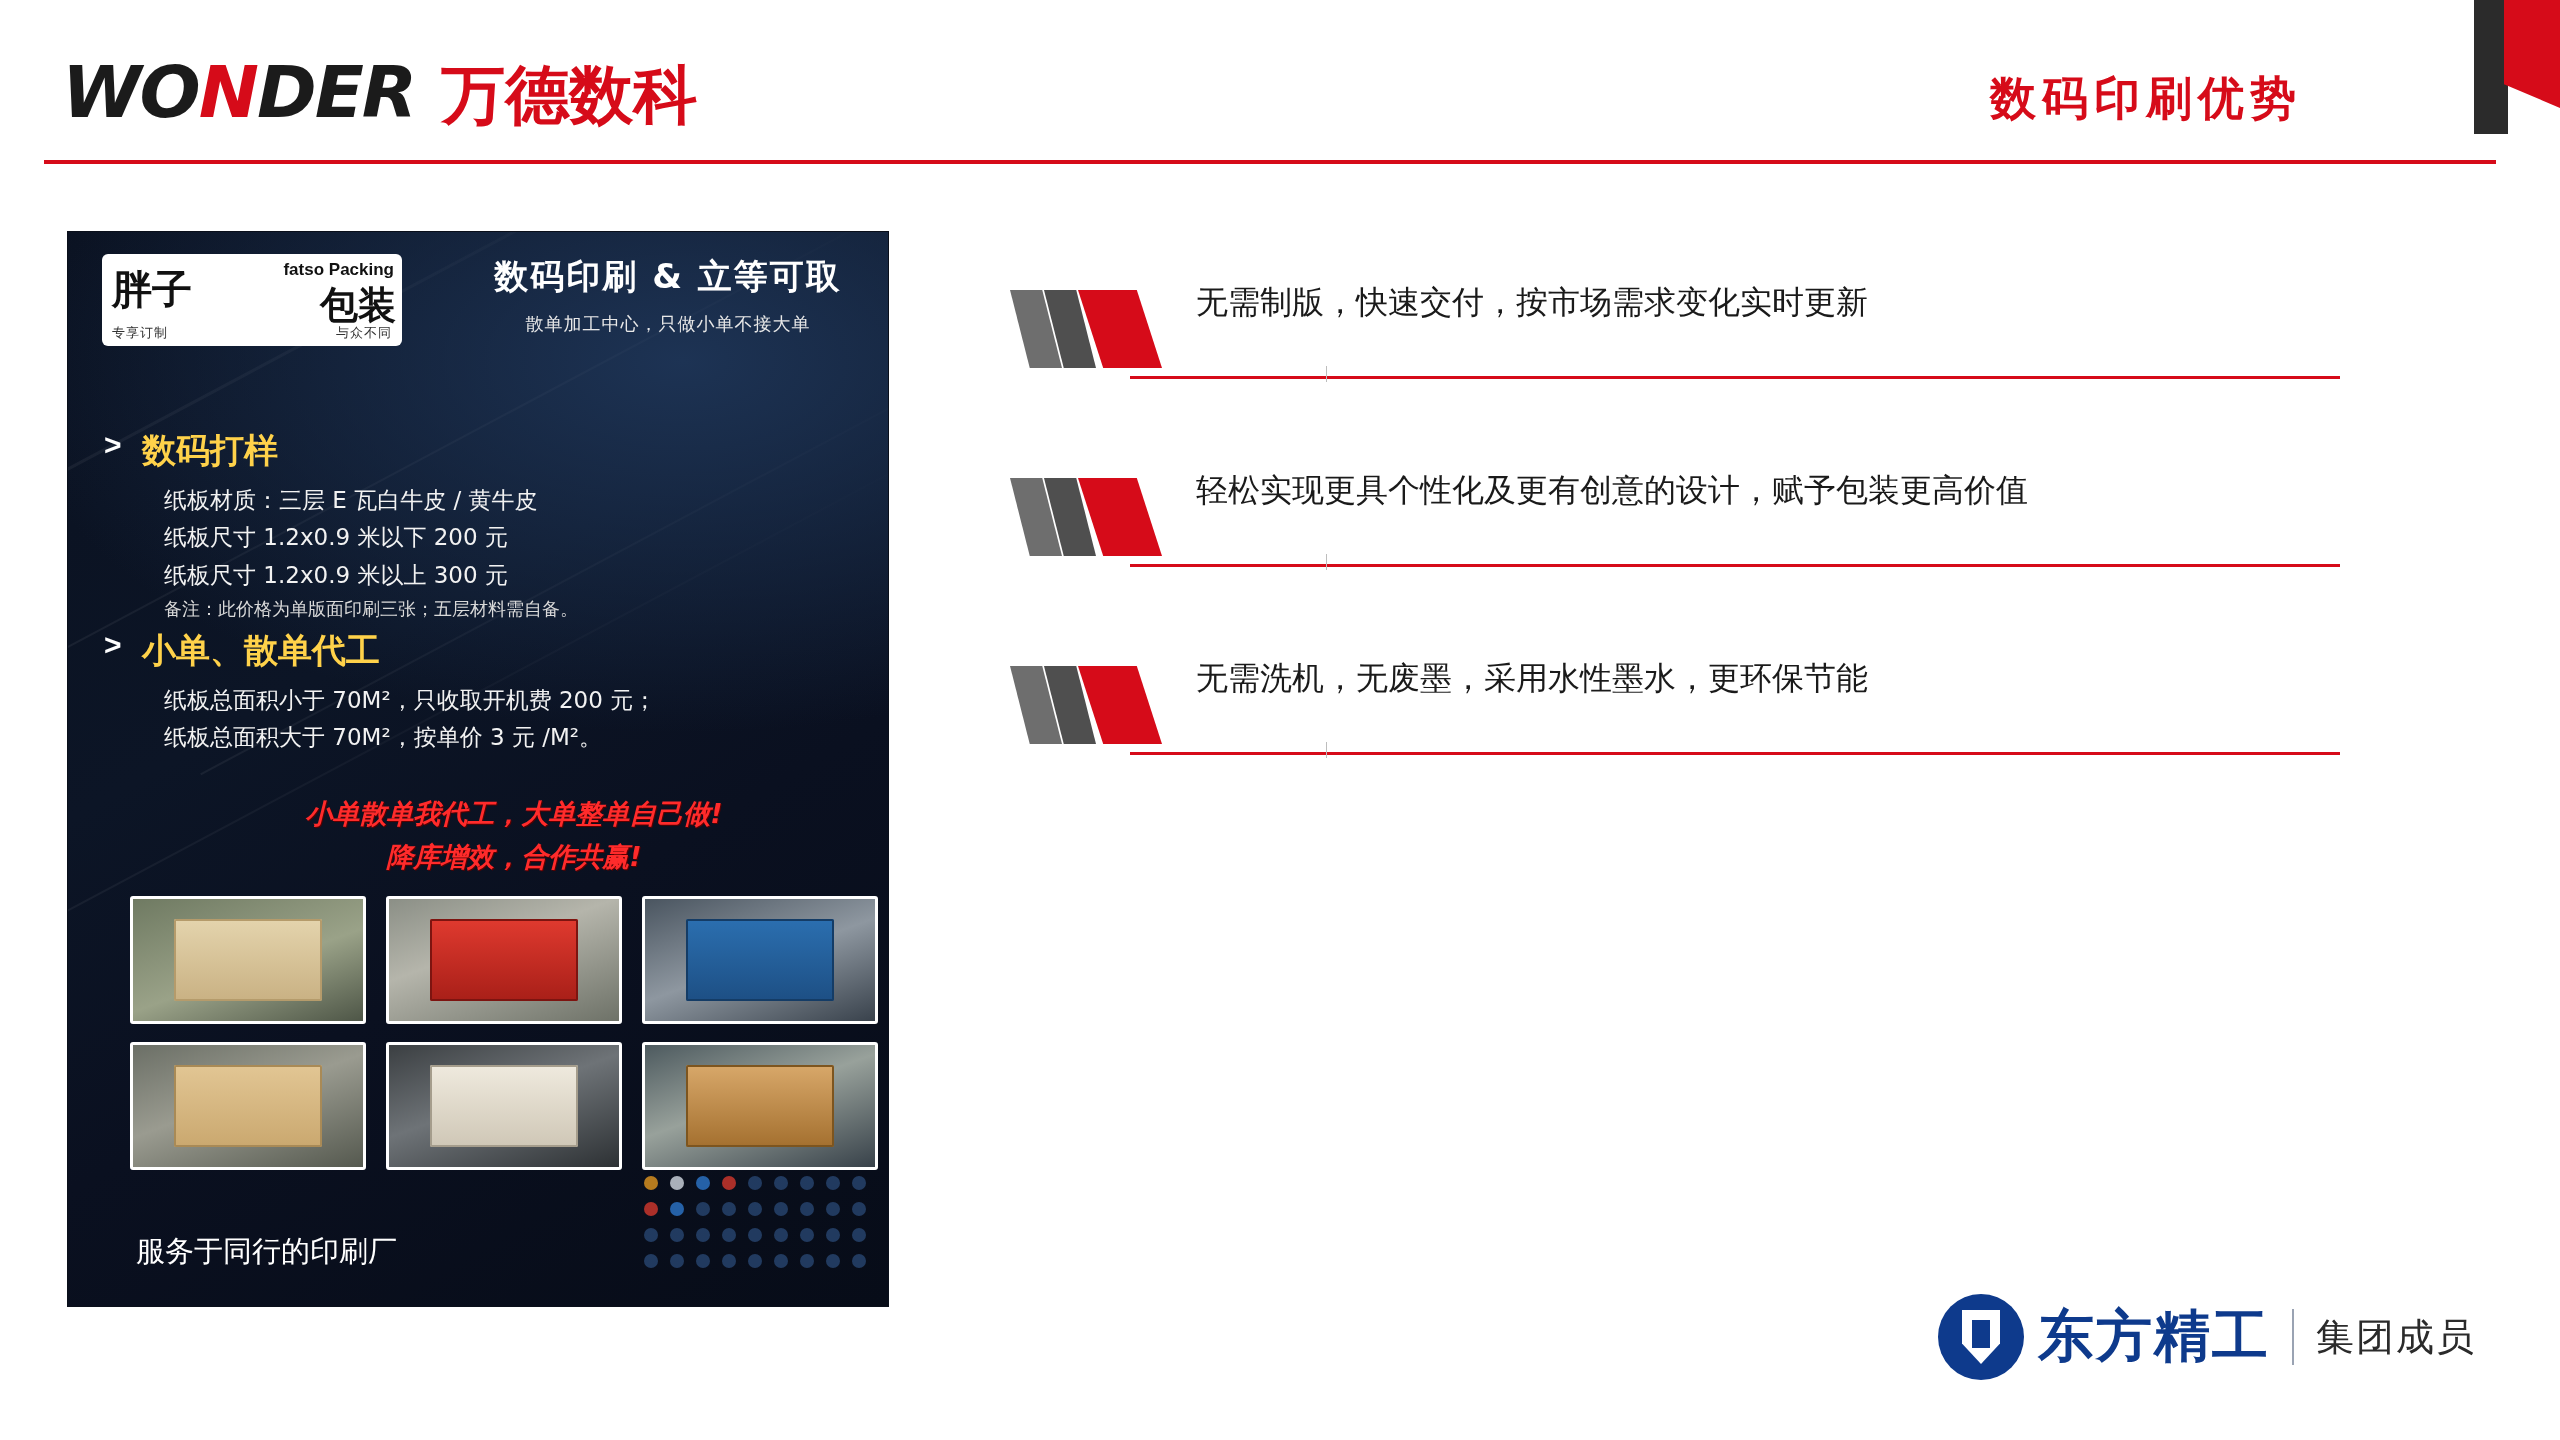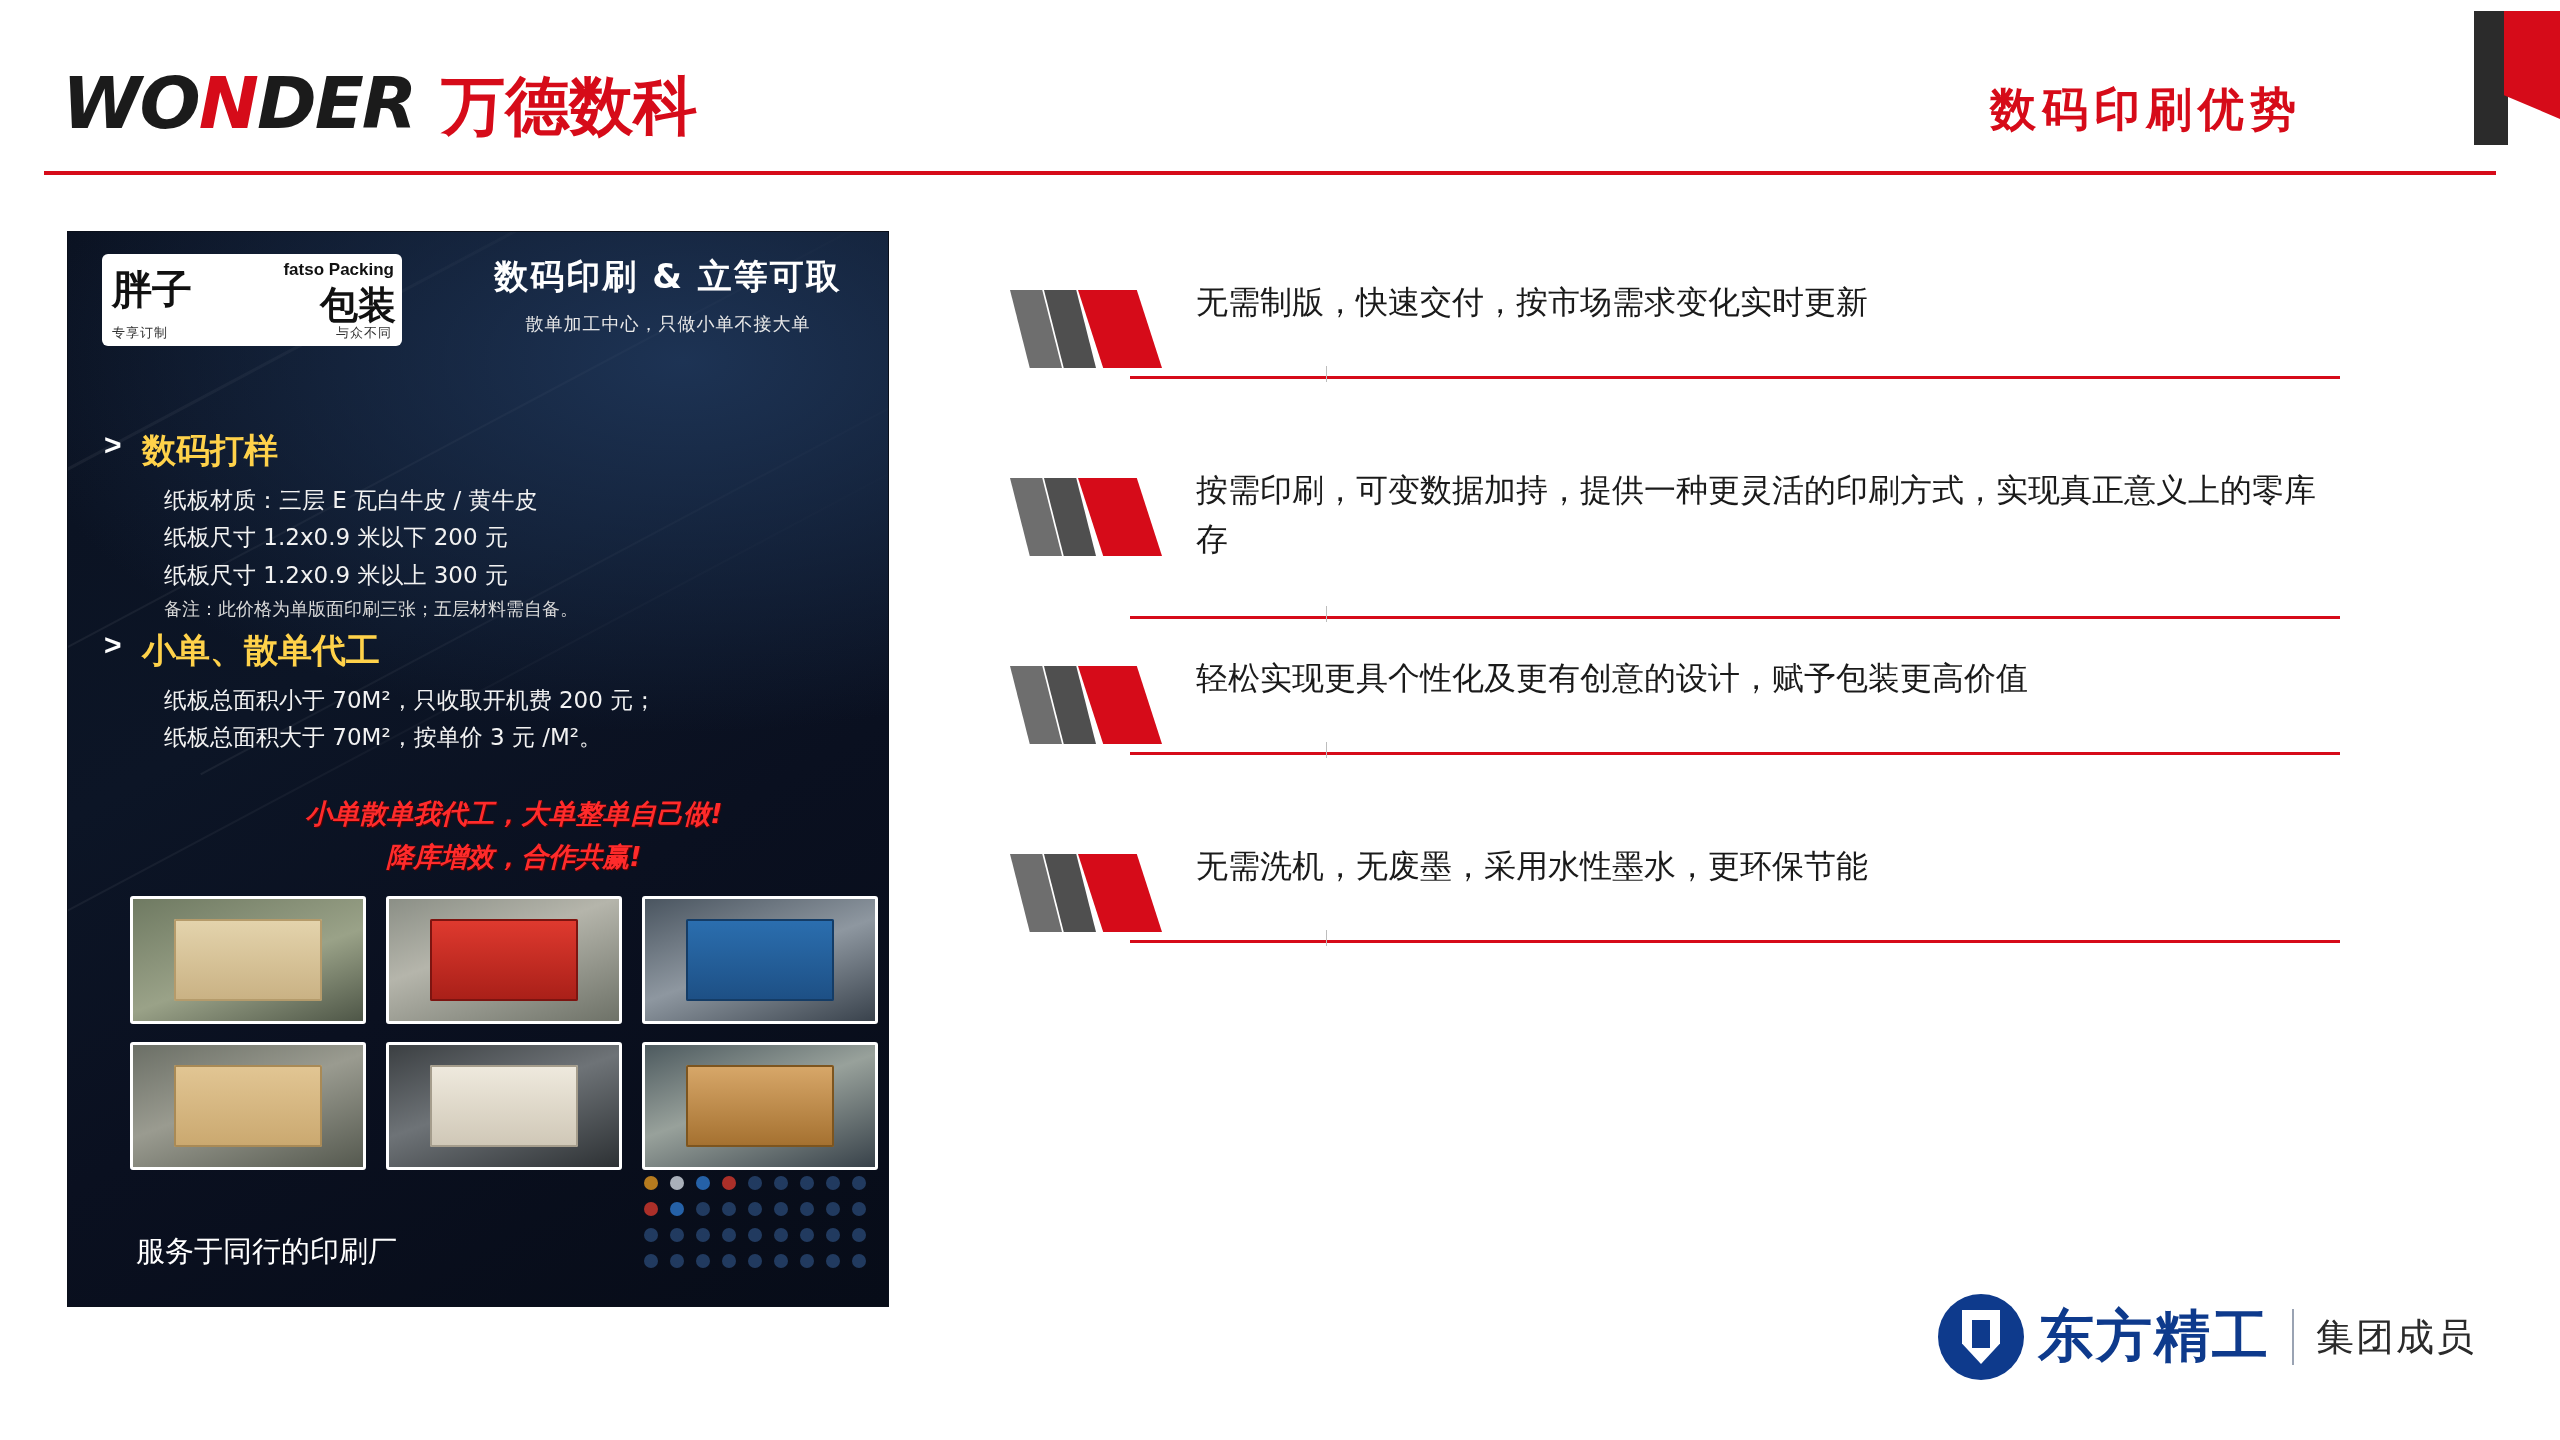--- a/index.html
+++ b/index.html
@@ -11,21 +11,21 @@
     width: 2560px;
     height: 1440px;
     position: relative;
     overflow: hidden;
     font-family: "Liberation Sans", "DejaVu Sans", sans-serif;
   }
 
   
   .header {
     position: absolute;
-    left: 0; top: 11px;
+    left: 0; top: 0;
     width: 2560px;
     height: 178px;
     text-align: center;
   }
   .logo-wrap {
     position: absolute;
     left: 62px;
     top: 56px;
     display: flex;
     align-items: baseline;
@@ -528,31 +528,20 @@
       <span class="c1"></span>
         <span class="c2"></span>
         <span class="c3"></span>
     </div>
     <div class="bullet-text">无需制版，快速交付，按市场需求变化实时更新</div>
     <div class="bullet-rule">
       <div class="tick"></div>
     </div>
   </div>
 
-  <div class="bullet b2">
-    <div class="chev">
-      <span class="c1"></span>
-        <span class="c2"></span>
-        <span class="c3"></span>
-    </div>
-    <div class="bullet-text">按需印刷，可变数据加持，提供一种更灵活的印刷方式，实现真正意义上的零库存</div>
-    <div class="bullet-rule">
-      <div class="tick"></div>
-    </div>
-  </div>
 
   <div class="bullet b3">
     <div class="chev">
       <span class="c1"></span>
         <span class="c2"></span>
         <span class="c3"></span>
     </div>
     <div class="bullet-text">轻松实现更具个性化及更有创意的设计，赋予包装更高价值</div>
     <div class="bullet-rule">
       <div class="tick"></div>

